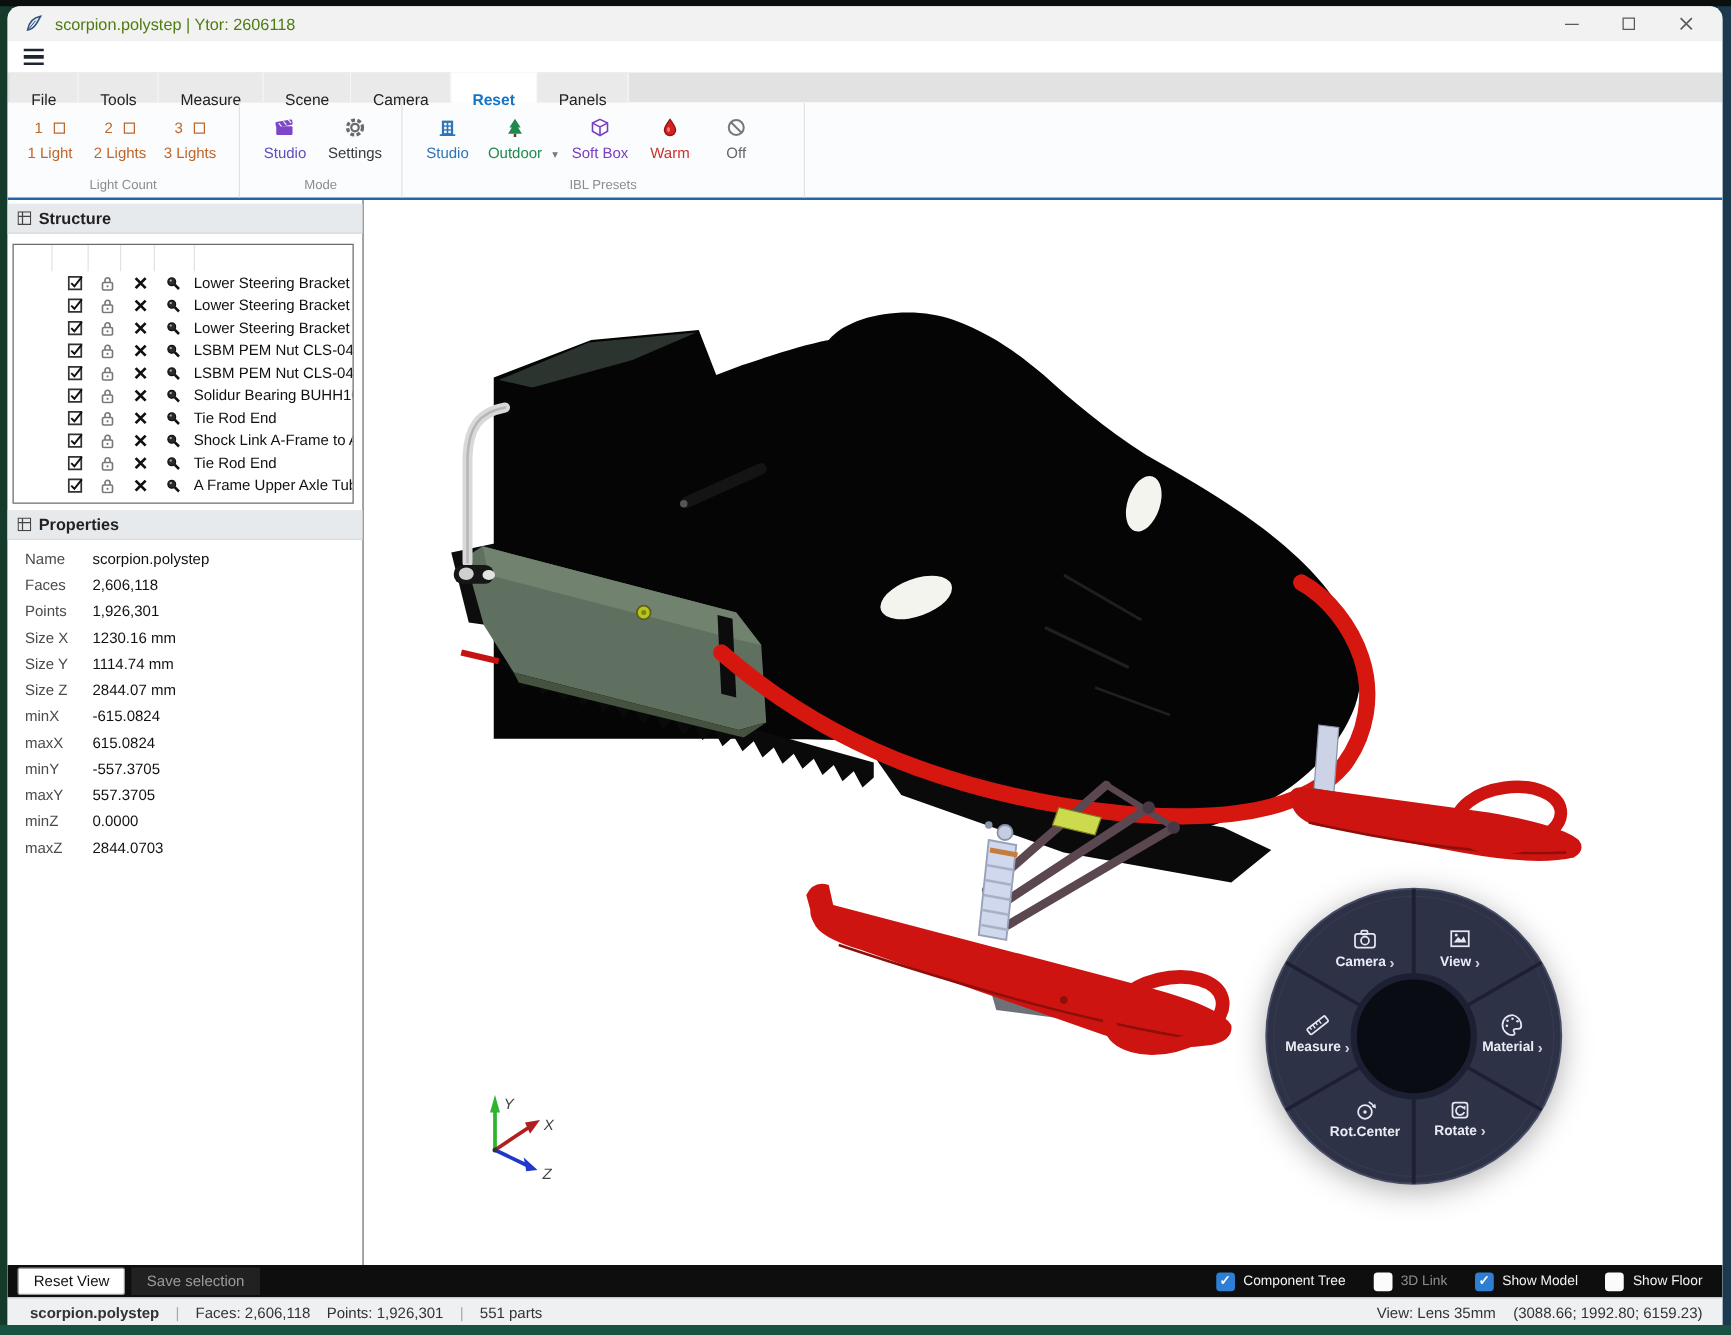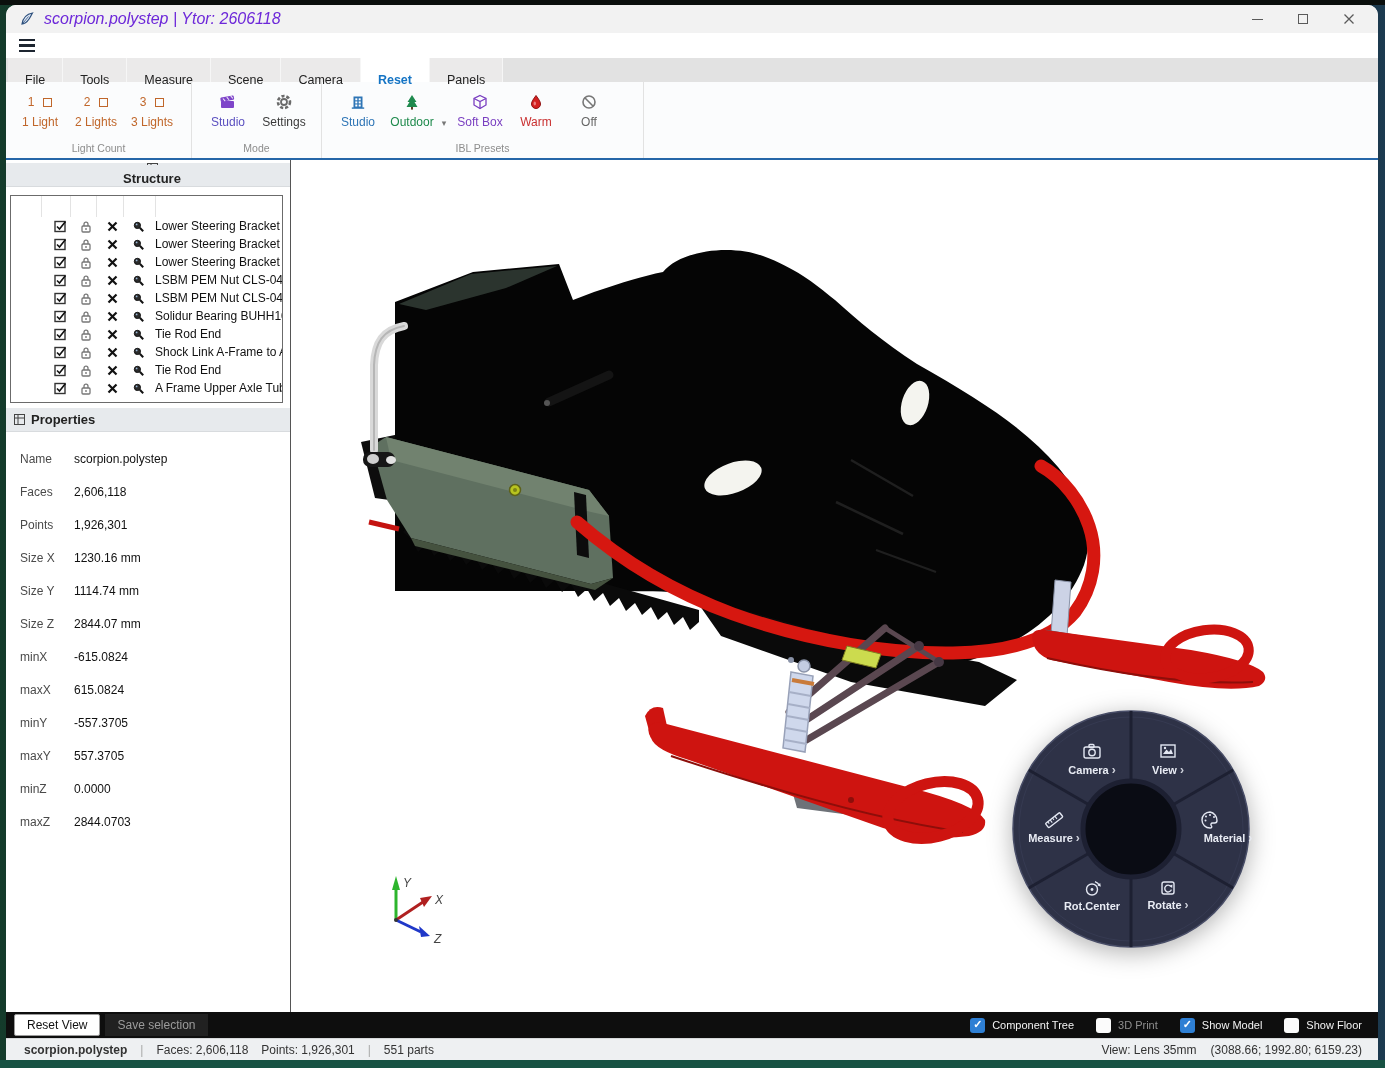--- a/index.html
+++ b/index.html
@@ -8,21 +8,21 @@
   .screen { position:relative; width:1385px; height:1068px; overflow:hidden;
             background:linear-gradient(90deg,#143b2b,#11271f 10%,#11271f 88%,#1c3a50); }
   .frame-top { position:absolute; top:0; left:0; right:0; height:5px; background:#0b0f0d; }
   .frame-bottom { position:absolute; bottom:0; left:0; right:0; height:8px; background:#175243; }
   .window { position:absolute; left:6px; top:5px; width:1372px; height:1055px;
             background:#fff; border-radius:10px 10px 0 0; overflow:hidden; }
 
   
   .titlebar { height:28px; background:#f2f2f2; display:flex; align-items:center; position:relative; }
   .app-icon { margin:0 9px 0 13px; display:flex; }
-  .title-text { font-size:16px; color:#6d28d9;font-style:italic; }
+  .title-text { font-size:13px; color:#4d7c0f; }
   .win-controls { position:absolute; right:6px; top:0; height:100%; display:flex; }
   .win-btn { width:46px; display:flex; align-items:center; justify-content:center; }
   .glyph-min { width:11px; border-top:1.4px solid #5a5a5a; }
   .glyph-max { width:10px; height:10px; border:1.3px solid #5a5a5a; }
 
   
   .menubar { height:25px; background:#fff; display:flex; align-items:center; padding-left:13px; }
   .hamburger { display:flex; flex-direction:column; gap:3px; }
   .hamburger i { display:block; width:16px; height:2.4px; background:#1d2530; }
 
@@ -56,32 +56,32 @@
   .lbl-off { color:#666; }
   .caret { width:12px; font-size:9px; color:#777; margin-top:27px; text-align:center; }
   .btn-w52 { width:52px; } .btn-w60 { width:60px; } .btn-w54 { width:54px; }
 
   
   .main { position:absolute; top:155px; left:0; right:0; bottom:48px; display:flex; }
   .sidebar { width:285px; background:#fff; border-right:1px solid #555; position:relative; flex:none; }
   .panel-head { position:absolute; left:0; right:0; height:24px; background:#e7eaed;
                 display:flex; align-items:center; gap:6px; padding-left:8px;
                 font-size:13px; font-weight:700; color:#222; border-bottom:1px solid #d8dbde; }
-  .head-structure { top:3px;flex-direction:column; }
+  .head-structure { top:3px; }
   .head-properties { top:248px; }
   .tree-box { position:absolute; top:35px; left:4px; width:273px; height:208px;
               border:1px solid #6b6b6b; background:#fff; overflow:hidden; }
   .tree-cols { height:21px; display:flex; }
   .tree-cols i { border-right:1px solid #e3e3e3; }
   .tc1{width:31px}.tc2{width:29px}.tc3{width:26px}.tc4{width:27px}.tc5{width:32px}
   .tree-row { height:18px; display:flex; align-items:center; padding-left:36px; white-space:nowrap; }
   .t-cell { width:26px; display:flex; align-items:center; justify-content:center; flex:none; }
   .t-label { margin-left:4px; font-size:12px; color:#111; overflow:hidden; }
   .prop-rows { position:absolute; top:276px; left:0; right:0; }
-  .prop-row { height:21px; display:flex; align-items:center; font-size:12px; padding-left:14px;margin-top:12px; }
+  .prop-row { height:21px; display:flex; align-items:center; font-size:12px; padding-left:14px; }
   .plabel { width:54px; color:#4a4a4a; flex:none; }
   .pvalue { color:#111; }
 
   
   .viewport { flex:1; position:relative; background:#fff; overflow:hidden; }
   .model-svg { position:absolute; left:0; top:0; }
 
   
   .radial { position:absolute; left:715px; top:544px; width:250px; height:250px;
             filter:drop-shadow(0 5px 12px rgba(0,0,0,0.30)); }
@@ -850,21 +850,21 @@
               <span class="arr">›</span>
           </div>
           <div class="rlabel" style="left:162px;top:66px">
             <span>View</span>
               <span class="arr">›</span>
           </div>
           <div class="rlabel" style="left:48px;top:134px">
             <span>Measure</span>
               <span class="arr">›</span>
           </div>
-          <div class="rlabel" style="left:222px;top:134px">
+          <div class="rlabel" style="left:204px;top:134px">
             <span>Material</span>
               <span class="arr">›</span>
           </div>
           <div class="rlabel" style="left:86px;top:202px">
             <span>Rot.Center</span>
           </div>
           <div class="rlabel" style="left:162px;top:201px">
             <span>Rotate</span>
               <span class="arr">›</span>
           </div>
@@ -877,21 +877,21 @@
       <div class="btn-save">Save selection</div>
       <div class="cbx-wrap">
 
           <div class="cbx">
             <span class="cbx-box checked"></span>
             <span class="cbx-label">Component Tree</span>
           </div>
 
           <div class="cbx dim">
             <span class="cbx-box"></span>
-            <span class="cbx-label">3D Print</span>
+            <span class="cbx-label">3D Link</span>
           </div>
 
           <div class="cbx">
             <span class="cbx-box checked"></span>
             <span class="cbx-label">Show Model</span>
           </div>
 
           <div class="cbx">
             <span class="cbx-box"></span>
             <span class="cbx-label">Show Floor</span>

